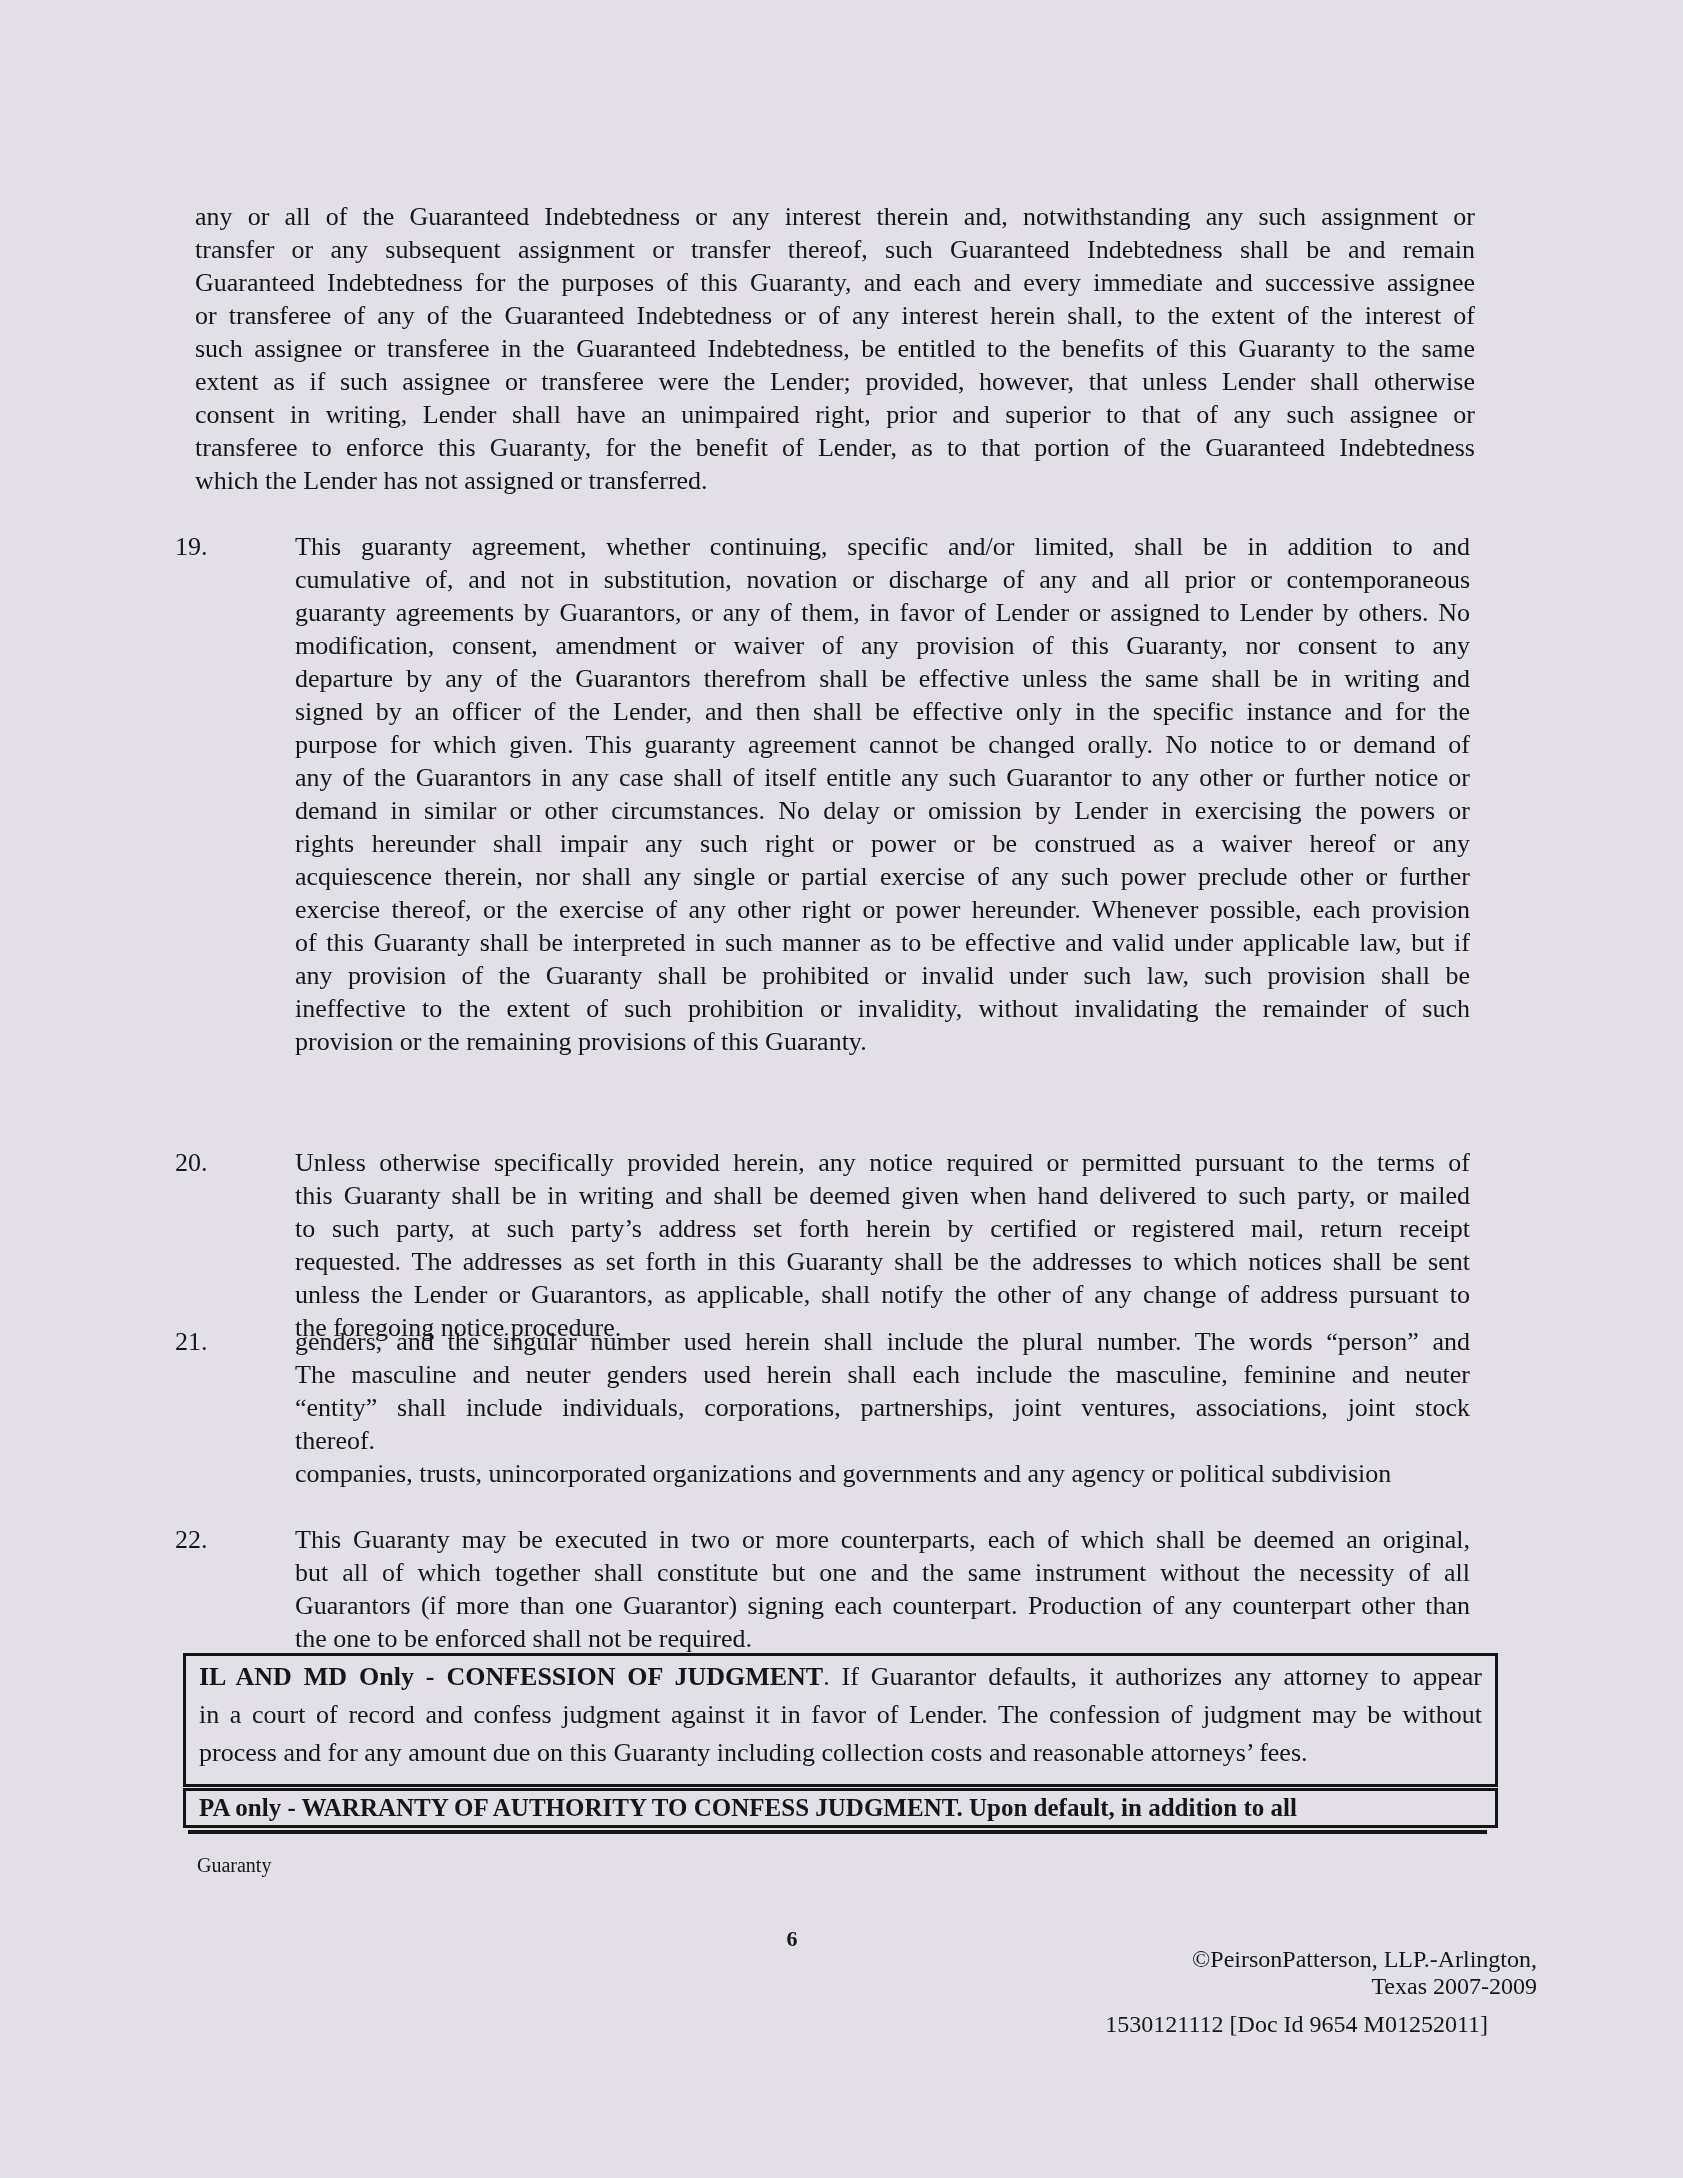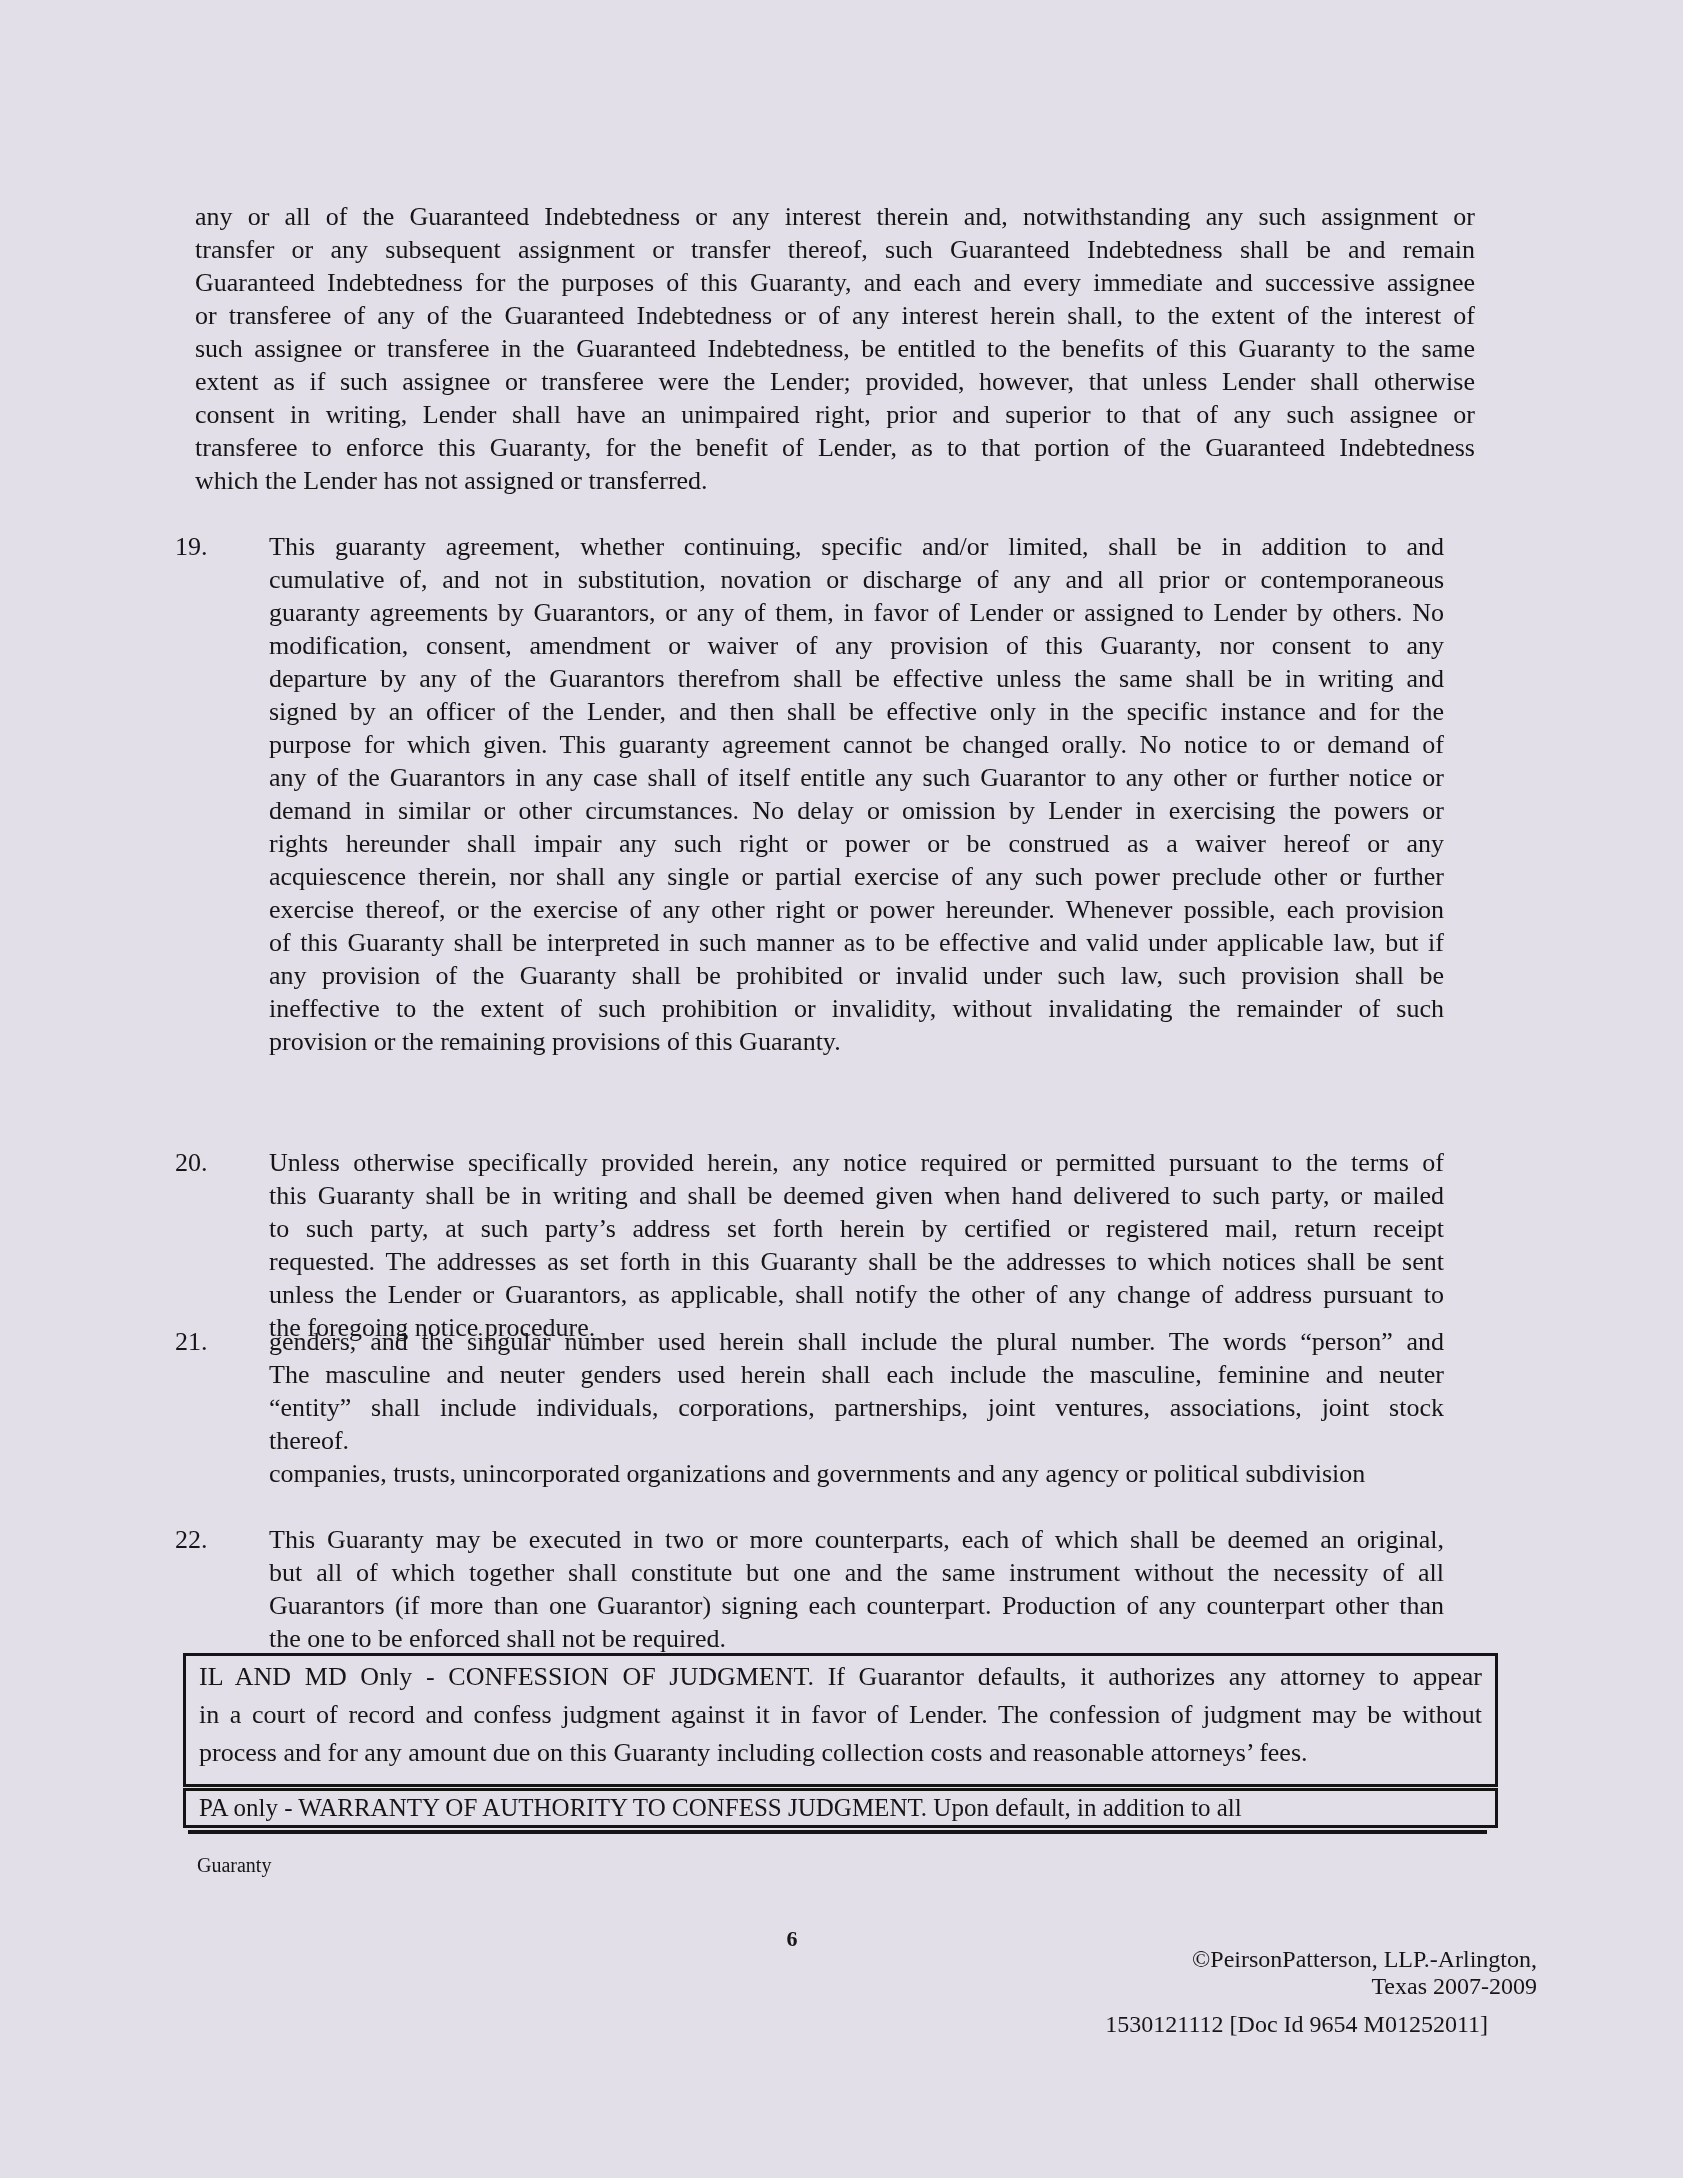--- a/index.html
+++ b/index.html
@@ -18,34 +18,34 @@
   .tline {
     text-align: justify;
     text-align-last: justify;
     line-height: 33px;
   }
   .para .tline:last-child,
   .pbody .tline:last-child,
   .box .tline:last-child { text-align-last: left; }
   .numpara { left: 175px; width: 1300px; }
   .pnum { position: absolute; left: 0; top: 0; line-height: 33px; }
-  .pbody { margin-left: 94px; width: 1175px; }
+  .pbody { margin-left: 120px; width: 1175px; }
   .intro { left: 195px; width: 1280px; }
   .box {
     left: 183px;
     width: 1315px;
     box-sizing: border-box;
     border: 3px solid #141414;
     padding: 2px 13px 12px 13px;
     background: transparent;
   }
   .box .tline { line-height: 38px; }
   .box-pa { padding: 2px 13px 2px 13px; }
   .box-pa .tline { line-height: 30px; font-size: 25px; }
-  b { font-weight: normal; margin-top: 17px; }
+  b { font-weight: bold; margin-top: 17px; }
   .footer-rule { left: 188px; top: 1830px; width: 1299px; height: 4px; background: #151515; }
   .doc-label { left: 197px; top: 1838px; font-size: 20px; font-weight: normal; margin-top: 16px; }
   .page-num { left: 0; top: 1926px; width: 1584px; text-align: center; font-size: 22px; font-weight: bold; }
   .copyright { left: 940px; top: 1946px; width: 597px; text-align: right; font-size: 24px; line-height: 27px; }
   .doc-id { left: 891px; top: 2011px; width: 597px; text-align: right; font-size: 24px; }
 </style>
 </head>
 <body>
 
 <div class="page">

